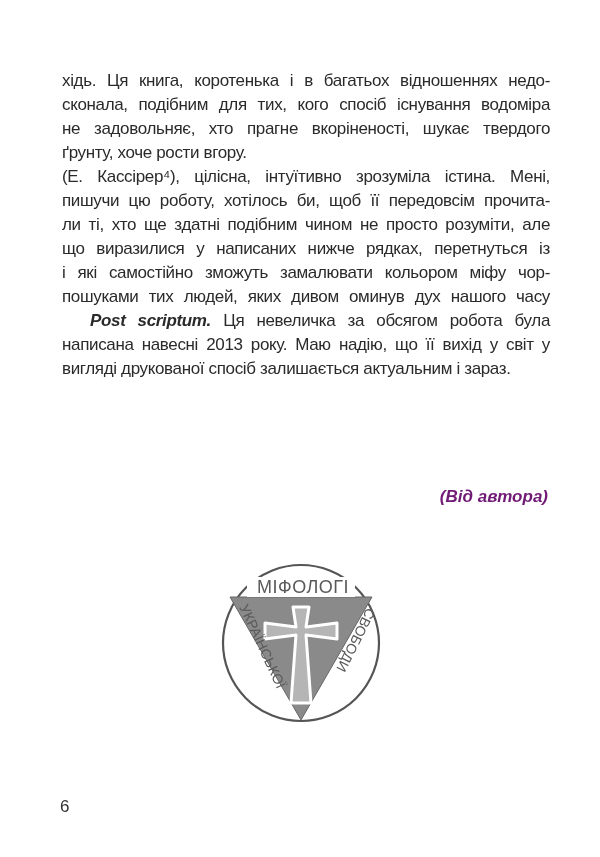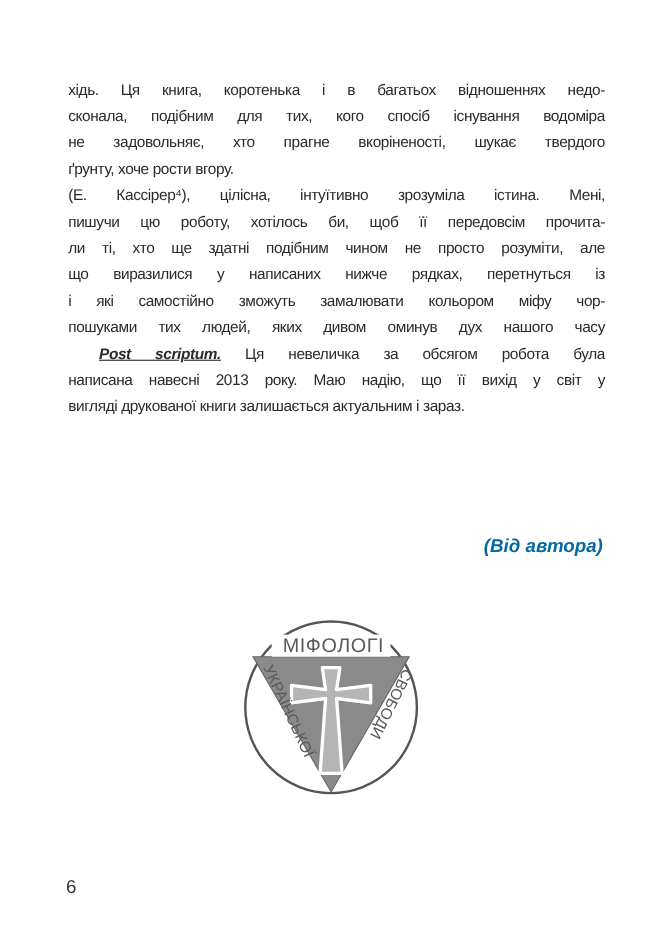--- a/index.html
+++ b/index.html
@@ -4,31 +4,31 @@
   <style>
     html, body { margin: 0; padding: 0; }
     body {
       width: 600px; height: 857px; background: #ffffff; position: relative; overflow: hidden;
       color: #2a2a2a;
     }
     .page { position: absolute; left: 0; top: 0; width: 600px; height: 857px; }
     .text-block {
       position: absolute; left: 62px; top: 69px; width: 488px;
       font-family: "Liberation Sans", sans-serif;
-      font-size: 14px; line-height: 24px;
+      font-size: 17px; line-height: 24px;
       letter-spacing: -0.35px;
     }
     .line { display: block; white-space: nowrap; text-align: justify; text-align-last: justify; height: 24px; }
     .line.last { text-align-last: left; }
     .line.indent { padding-left: 28px; }
-    .ps-label { font-weight: bold; font-style: italic; text-decoration: underline; }
+    .ps-label { font-weight: bold; font-style: italic; }
     .signature {
       position: absolute; right: 52px; top: 487px;
       font-family: "Liberation Sans", sans-serif; font-weight: bold; font-style: italic;
-      font-size: 17px; color: #0369a1;
+      font-size: 17px; color: #701a75;
     }
     .emblem { position: absolute; left: 217px; top: 555px; width: 168px; height: 172px; }
     .page-number {
       position: absolute; left: 60px; top: 797px;
       font-family: "Liberation Sans", sans-serif; font-size: 17px; color: #333;
     }
   </style>
 </head>
 <body>
 
@@ -43,21 +43,21 @@
 
     <span class="line">(Е. Кассірер⁴), цілісна, інтуїтивно зрозуміла істина. Мені,</span>
     <span class="line">пишучи цю роботу, хотілось би, щоб її передовсім прочита-</span>
     <span class="line">ли ті, хто ще здатні подібним чином не просто розуміти, але</span>
     <span class="line">що виразилися у написаних нижче рядках, перетнуться із</span>
     <span class="line">і які самостійно зможуть замалювати кольором міфу чор-</span>
     <span class="line">пошуками тих людей, яких дивом оминув дух нашого часу</span>
 
     <span class="line indent"><span class="ps-label">Post scriptum.</span><span> Ця невеличка за обсягом робота була</span></span>
     <span class="line">написана навесні 2013 року. Маю надію, що її вихід у світ у</span>
-    <span class="line last">вигляді друкованої книги залишається актуальним і зараз.</span>
+    <span class="line last">вигляді друкованої спосіб залишається актуальним і зараз.</span>
   </div>
 
   <div class="signature">(Від автора)</div>
 
   <svg class="emblem" viewBox="0 0 168 172" xmlns="http://www.w3.org/2000/svg">
     <defs>
       <path id="arcTop" d="M 40 38 L 132 38"></path>
       <path id="arcLeft" d="M 22 52 L 72 160"></path>
       <path id="arcRight" d="M 150 52 L 100 152"></path>
     </defs>

